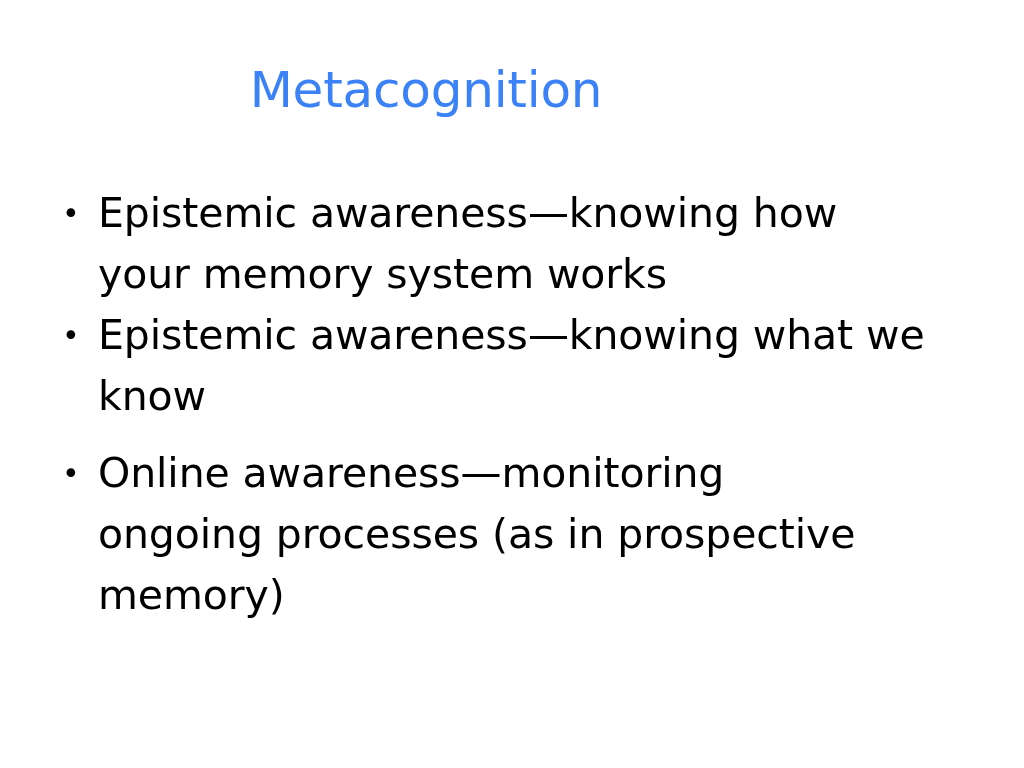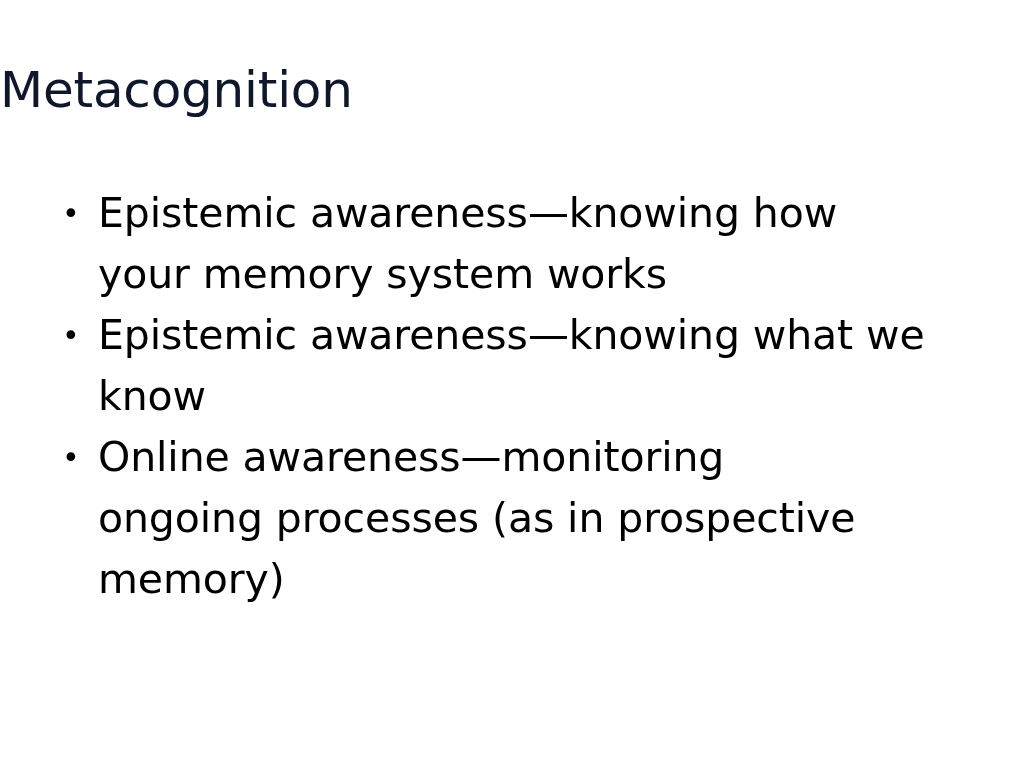--- a/index.html
+++ b/index.html
@@ -17,24 +17,25 @@
     position: relative;
     width: 1024px;
     height: 768px;
     background: #FFFFFF;
   }
   .slide-title {
     position: absolute;
     top: 26px;
     left: 0;
     width: 852px;
+    text-align: center;
     font-size: 50px;
     font-weight: 400;
     line-height: 1.2;
-    color: #0f172a;
+    color: #3b82f6;
     letter-spacing: -0.2px;
     white-space: nowrap;
   }
   .body-block {
     position: absolute;
     top: 183px;
     left: 56px;
     width: 930px;
   }
   .bullet-list {
@@ -61,21 +62,21 @@
     line-height: 61px;
     font-size: 30px;
     color: #000000;
     text-align: left;
   }
   .bullet-text {
     display: block;
   }
   .w-1 { max-width: 790px; }
   .w-2 { max-width: 905px; }
-  .w-3 { max-width: 775px; }
+  .w-3 { max-width: 775px; margin-top: 16px; }
 </style>
 </head>
 <body>
 
 <div class="slide" style="background: rgb(255, 255, 255);">
 
   <h1 class="slide-title">Metacognition</h1>
 
   <div class="body-block">
     <ul class="bullet-list">

